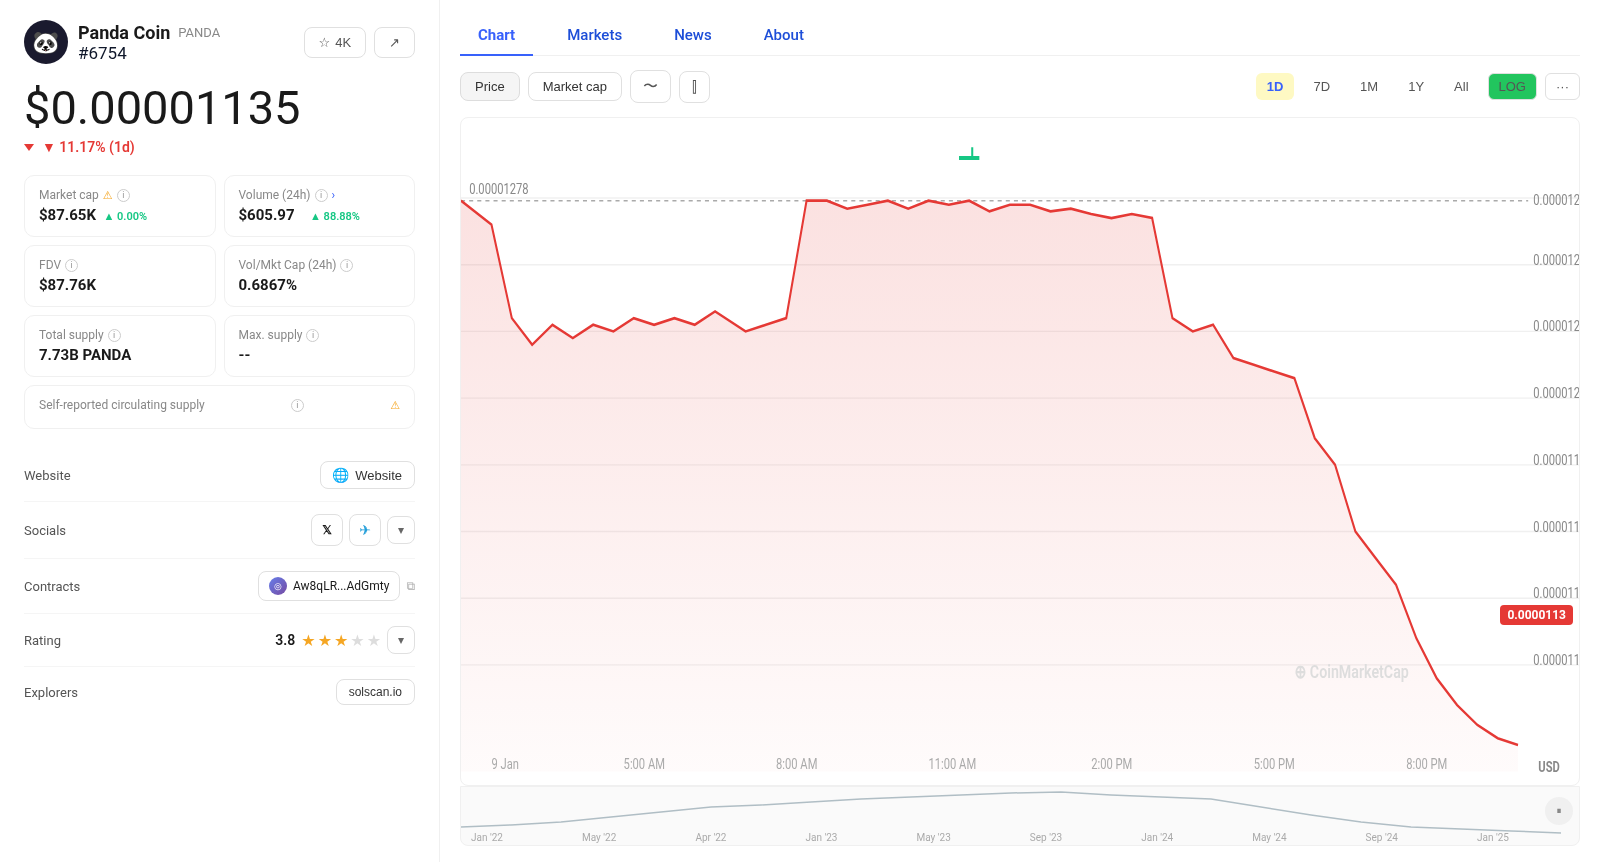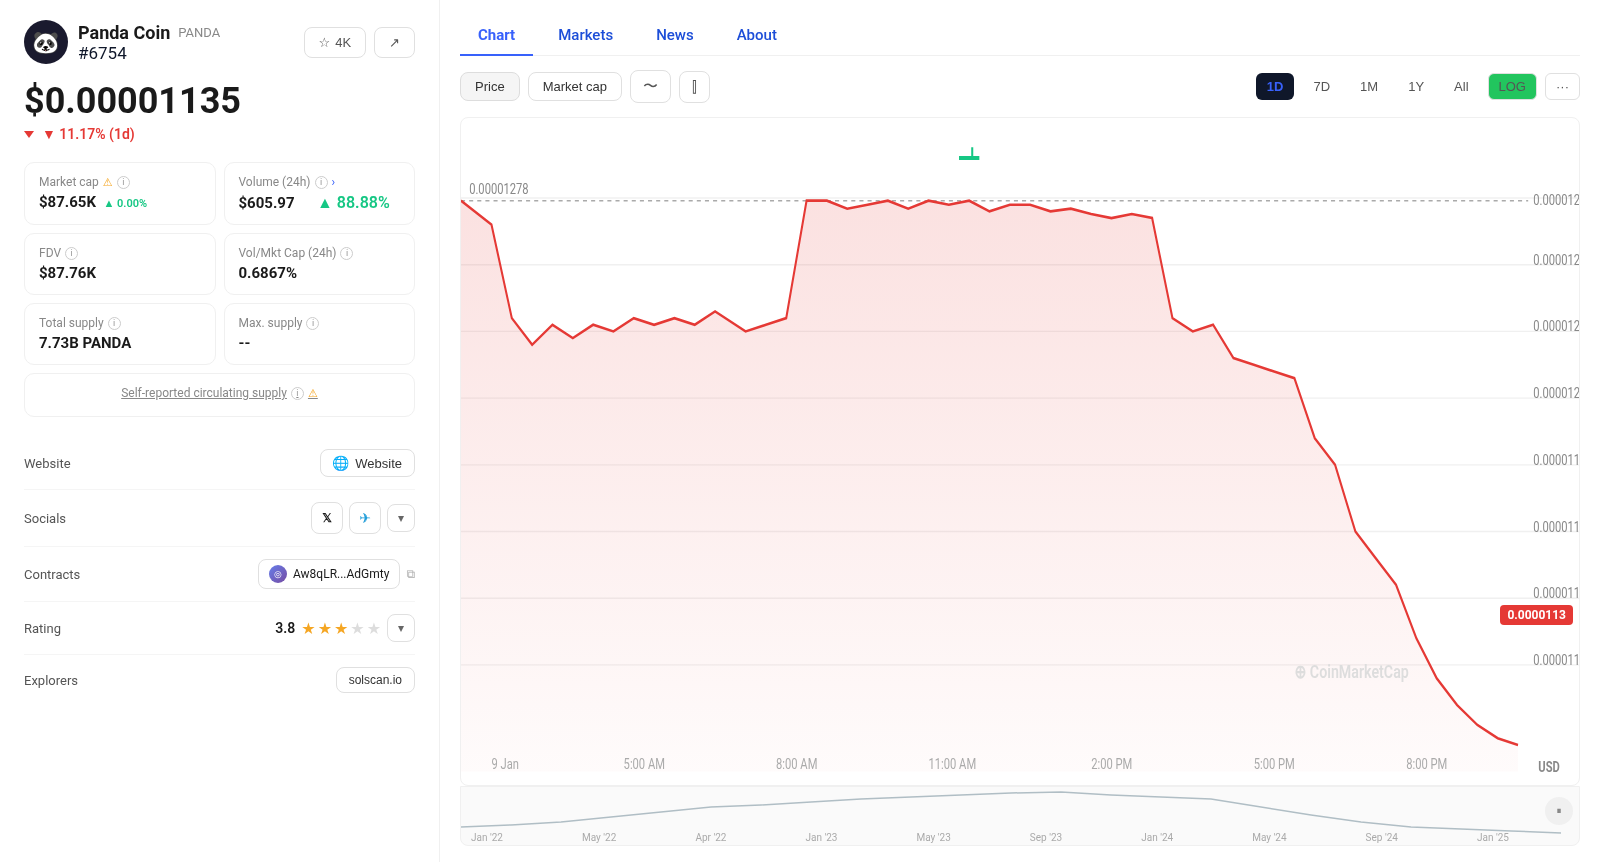--- a/index.html
+++ b/index.html
@@ -70,22 +70,22 @@
       background: #fff;
       padding: 7px 14px;
       cursor: pointer;
       display: flex;
       align-items: center;
       gap: 5px;
       color: #555;
       font-size: 13px;
     }
     .price-main {
-      font-size: 36px;
-      font-weight: 700;
+      font-size: 47px;
+      font-weight: 400;
       margin-bottom: 4px;
     }
     .price-change {
       display: flex;
       align-items: center;
       gap: 4px;
       font-size: 14px;
       color: #e53935;
       font-weight: 600;
       margin-bottom: 20px;
@@ -248,21 +248,21 @@
     
     .right-panel {
       flex: 1;
       padding: 16px 20px;
       display: flex;
       flex-direction: column;
     }
     .tabs-nav {
       display: flex;
       align-items: center;
-      gap: 7px;
+      gap: 16px;
       border-bottom: 1px solid #f0f0f0;
       margin-bottom: 14px;
     }
     .tab-item {
       padding: 10px 18px;
       font-size: 15px;
       cursor: pointer;
       color: #1d4ed8;
       border-bottom: 2px solid transparent;
       margin-bottom: -1px;
@@ -309,21 +309,21 @@
       border: 1px solid transparent;
       border-radius: 6px;
       padding: 5px 10px;
       background: transparent;
       cursor: pointer;
       font-size: 13px;
       color: #555;
       font-weight: 500;
     }
     .time-btn.active {
-      background: #0f172a;
+      background: #fef9c3;
       color: #3861fb;
       font-weight: 700;
     }
     .log-btn {
       border: 1px solid #e0e0e0;
       border-radius: 6px;
       padding: 5px 10px;
       background: #22c55e;
       cursor: pointer;
       font-size: 13px;
@@ -427,21 +427,21 @@
       </div>
 
       <div class="stat-card">
         <div class="stat-label">
           <span>Volume (24h)</span>
           <span class="info-icon">i</span>
           <span style="color:#3861fb;font-size:12px;cursor:pointer;">›</span>
         </div>
         <div>
           <span class="stat-value">$605.97</span>
-          <span class="stat-sub green" style="font-size:16px;margin-left:19px;">▲ 88.88%</span>
+          <span class="stat-sub green" style="font-size:11px;margin-left:12px;">▲ 88.88%</span>
         </div>
       </div>
 
       <div class="stat-card">
         <div class="stat-label">
           <span>FDV</span>
           <span class="info-icon">i</span>
         </div>
         <div class="stat-value">$87.76K</div>
       </div>
@@ -464,21 +464,21 @@
 
       <div class="stat-card">
         <div class="stat-label">
           <span>Max. supply</span>
           <span class="info-icon">i</span>
         </div>
         <div class="stat-value">--</div>
       </div>
 
       <div class="stat-card full-width" style="text-align:center;">
-        <div class="stat-label" style="justify-content:center;text-decoration:underline;">
+        <div class="stat-label" style="justify-content:space-between;">
           <span>Self-reported circulating supply</span>
           <span class="info-icon">i</span>
           <span class="warning-icon">⚠</span>
         </div>
       </div>
     </div>
 
     <div class="links-section">
       <div class="link-row">
         <span class="link-label">Website</span>

